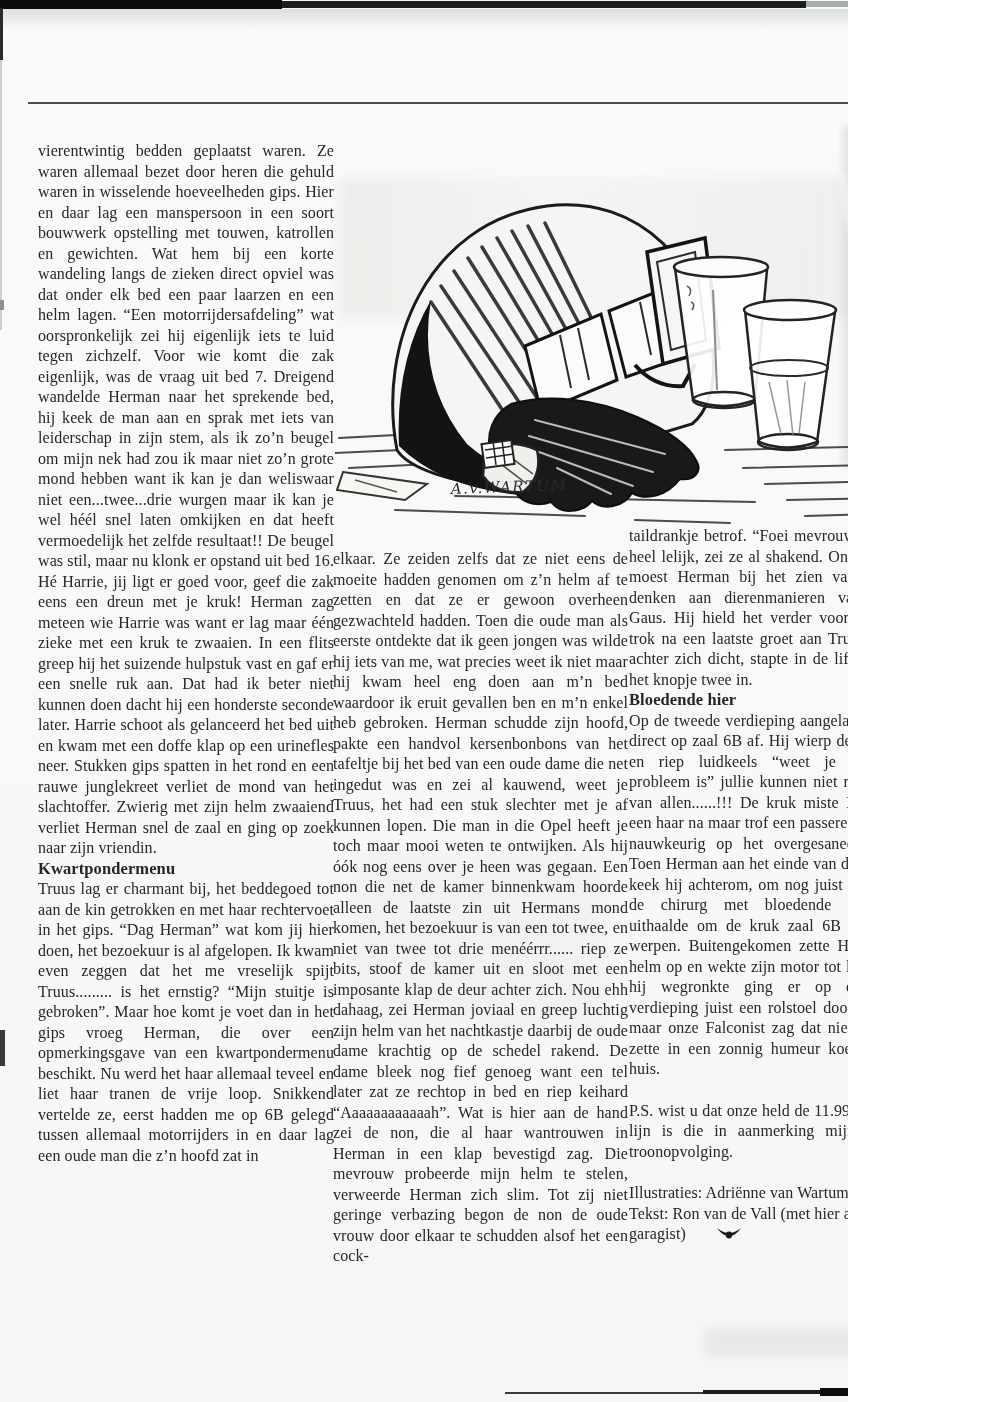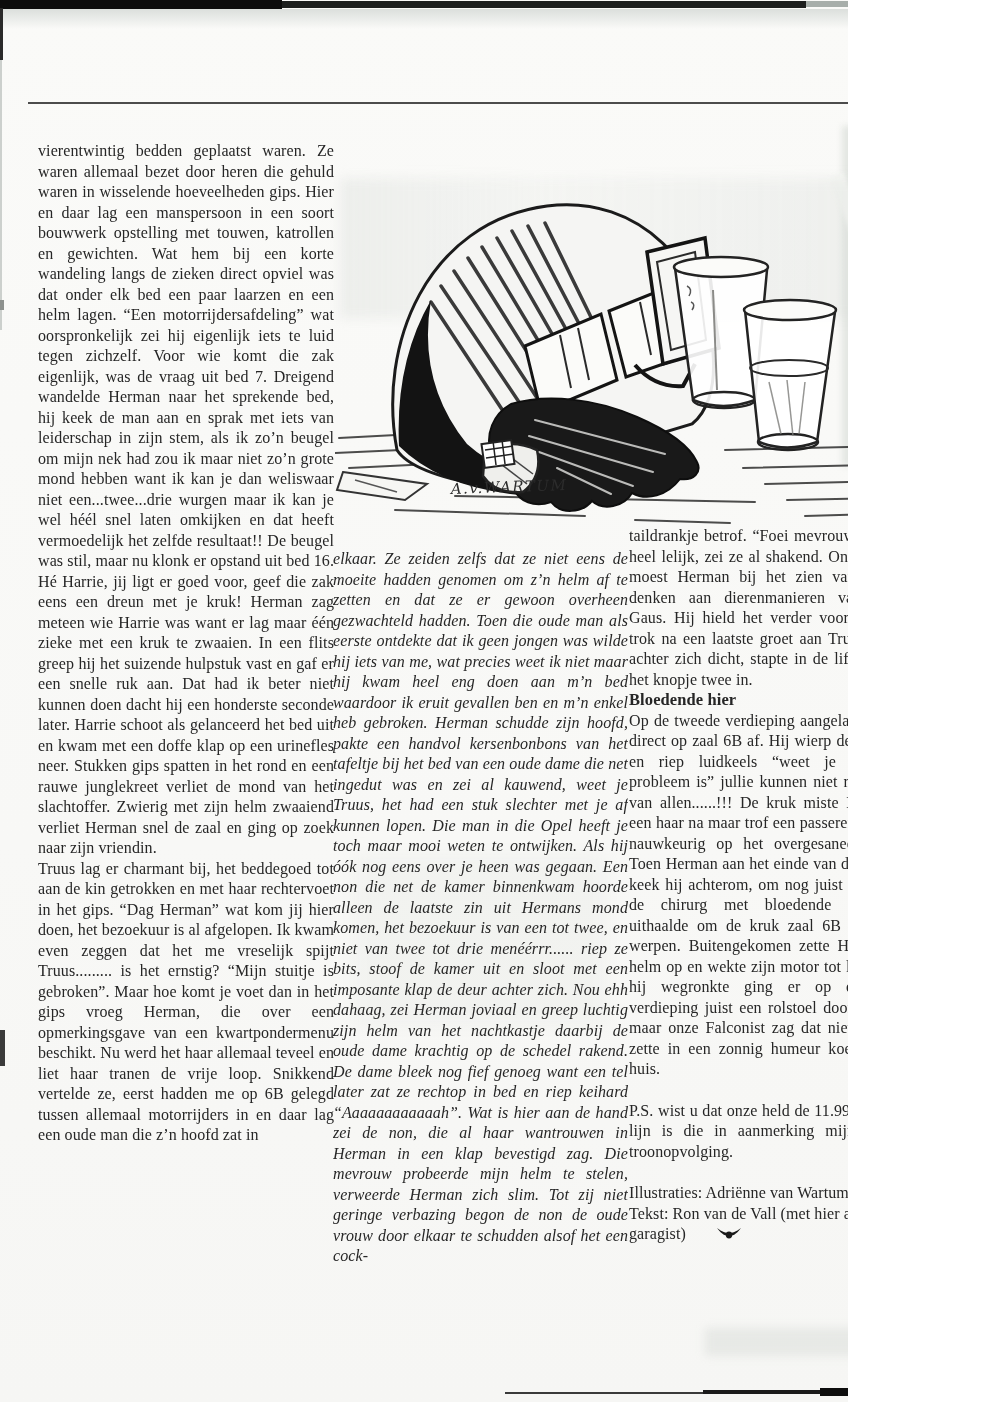--- a/index.html
+++ b/index.html
@@ -45,21 +45,21 @@
     background:rgba(212,216,212,0.16);filter:blur(9px);}
   
   .header-rule{position:absolute;left:28px;top:102px;width:824px;height:2px;background:#4c4c4c;}
   .page-number{position:absolute;left:860px;top:90px;font-family:"Liberation Sans",sans-serif;
     font-weight:bold;font-size:16px;color:#1f1f1f;}
   
   .col{position:absolute;text-align:justify;font-size:16px;line-height:20.5px;
     letter-spacing:0.1px;color:#262626;}
   .col p{margin:0;}
   .col-left{left:38px;top:141px;width:296px;height:1235px;overflow:hidden;}
-  .col-middle{left:333px;top:549px;width:295px;height:825px;overflow:hidden;font-style:italic;}
+  .col-middle{left:333px;top:549px;width:295px;height:825px;overflow:hidden;}
   .col-right{left:629px;top:526px;width:293px;height:830px;overflow:hidden;}
   .sec-heading{font-weight:bold;font-size:16.5px;margin:13px 0 6px 0;text-align:left;}
   .ps{margin-top:21px !important;}
   .credits{margin-top:21px;text-align:left;}
   .credits div{margin:0;}
   .credit-tail{display:inline;}
   .dingbat{display:inline-block;vertical-align:middle;margin-left:26px;}
   
   .illustration{position:absolute;left:335px;top:150px;width:575px;height:398px;}
   .sig{font-style:italic;letter-spacing:1.5px;}
@@ -185,20 +185,21 @@
           <line x1="470" y1="232" x2="464" y2="284"></line>
         </g>
       </g>
 
       <text x="116" y="344" transform="rotate(-2 116 344)" font-size="15" fill="#2c2c2c" class="sig" font-family="DejaVu Serif, serif">A.v.WARTUM</text>
     </svg>
   </div>
 
   <div class="col col-left">
     <p>vierentwintig bedden geplaatst waren. Ze waren allemaal bezet door heren die gehuld waren in wisselende hoeveelheden gips. Hier en daar lag een manspersoon in een soort bouwwerk opstelling met touwen, katrollen en gewichten. Wat hem bij een korte wandeling langs de zieken direct opviel was dat onder elk bed een paar laarzen en een helm lagen. “Een motorrijdersafdeling” wat oorspronkelijk zei hij eigenlijk iets te luid tegen zichzelf. Voor wie komt die zak eigenlijk, was de vraag uit bed 7. Dreigend wandelde Herman naar het sprekende bed, hij keek de man aan en sprak met iets van leiderschap in zijn stem, als ik zo’n beugel om mijn nek had zou ik maar niet zo’n grote mond hebben want ik kan je dan weliswaar niet een...twee...drie wurgen maar ik kan je wel héél snel laten omkijken en dat heeft vermoedelijk het zelfde resultaat!! De beugel was stil, maar nu klonk er opstand uit bed 16. Hé Harrie, jij ligt er goed voor, geef die zak eens een dreun met je kruk! Herman zag meteen wie Harrie was want er lag maar één zieke met een kruk te zwaaien. In een flits greep hij het suizende hulpstuk vast en gaf er een snelle ruk aan. Dat had ik beter niet kunnen doen dacht hij een honderste seconde later. Harrie schoot als gelanceerd het bed uit en kwam met een doffe klap op een urinefles neer. Stukken gips spatten in het rond en een rauwe junglekreet verliet de mond van het slachtoffer. Zwierig met zijn helm zwaaiend verliet Herman snel de zaal en ging op zoek naar zijn vriendin.</p>
+    <p class="sec-heading">Kwartpondermenu</p>
     <p>Truus lag er charmant bij, het beddegoed tot aan de kin getrokken en met haar rechtervoet in het gips. “Dag Herman” wat kom jij hier doen, het bezoekuur is al afgelopen. Ik kwam even zeggen dat het me vreselijk spijt Truus......... is het ernstig? “Mijn stuitje is gebroken”. Maar hoe komt je voet dan in het gips vroeg Herman, die over een opmerkingsgave van een kwartpondermenu beschikt. Nu werd het haar allemaal teveel en liet haar tranen de vrije loop. Snikkend vertelde ze, eerst hadden me op 6B gelegd tussen allemaal motorrijders in en daar lag een oude man die z’n hoofd zat in</p>
   </div>
 
   <div class="col col-middle">
     <p>elkaar. Ze zeiden zelfs dat ze niet eens de moeite hadden genomen om z’n helm af te zetten en dat ze er gewoon overheen gezwachteld hadden. Toen die oude man als eerste ontdekte dat ik geen jongen was wilde hij iets van me, wat precies weet ik niet maar hij kwam heel eng doen aan m’n bed waardoor ik eruit gevallen ben en m’n enkel heb gebroken. Herman schudde zijn hoofd, pakte een handvol kersenbonbons van het tafeltje bij het bed van een oude dame die net ingedut was en zei al kauwend, weet je Truus, het had een stuk slechter met je af kunnen lopen. Die man in die Opel heeft je toch maar mooi weten te ontwijken. Als hij óók nog eens over je heen was gegaan. Een non die net de kamer binnenkwam hoorde alleen de laatste zin uit Hermans mond komen, het bezoekuur is van een tot twee, en niet van twee tot drie menéérrr...... riep ze bits, stoof de kamer uit en sloot met een imposante klap de deur achter zich. Nou ehh dahaag, zei Herman joviaal en greep luchtig zijn helm van het nachtkastje daarbij de oude dame krachtig op de schedel rakend. De dame bleek nog fief genoeg want een tel later zat ze rechtop in bed en riep keihard “Aaaaaaaaaaaah”. Wat is hier aan de hand zei de non, die al haar wantrouwen in Herman in een klap bevestigd zag. Die mevrouw probeerde mijn helm te stelen, verweerde Herman zich slim. Tot zij niet geringe verbazing begon de non de oude vrouw door elkaar te schudden alsof het een cock-</p>
   </div>
 
   <div class="col col-right">
     <p>taildrankje betrof. “Foei mevrouw” stelen is heel lelijk, zei ze al shakend. Onwillekeurig moest Herman bij het zien van dit alles denken aan dierenmanieren van meneer Gaus. Hij hield het verder voor gezien en trok na een laatste groet aan Truus de deur achter zich dicht, stapte in de lift en drukte het knopje twee in.</p>
     <p class="sec-heading">Bloedende hier</p>

